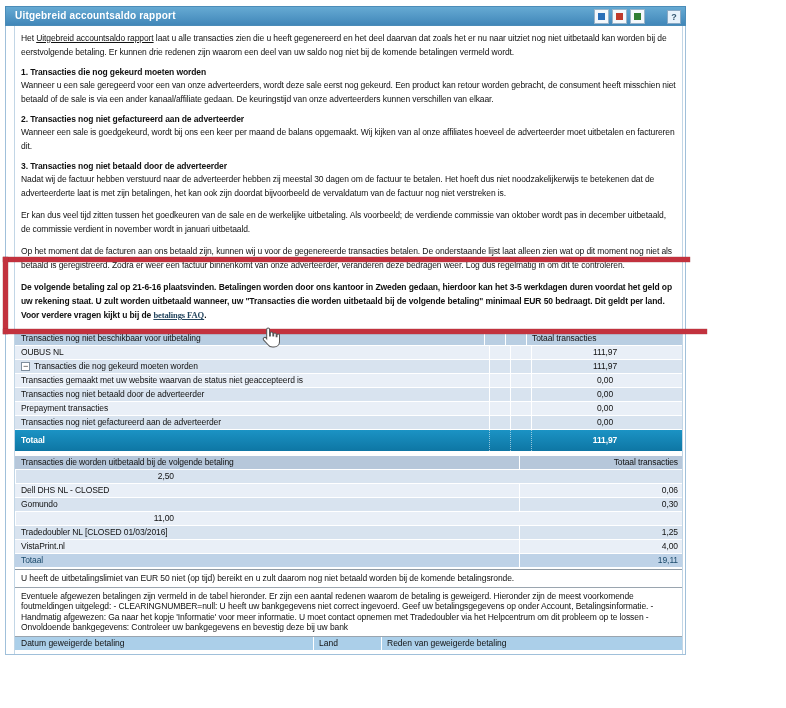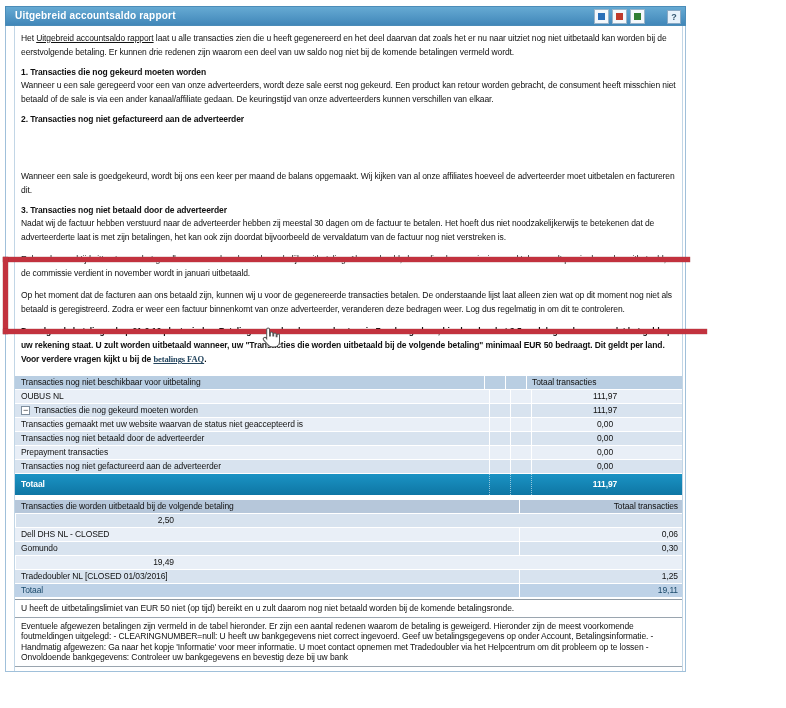--- a/index.html
+++ b/index.html
@@ -96,21 +96,21 @@
 
       <div class="p"><span>Het </span><a class="lnk">Uitgebreid accountsaldo rapport</a><span> laat u alle transacties zien die u heeft gegenereerd en het deel daarvan dat zoals het er nu naar uitziet nog niet uitbetaald kan worden bij de eerstvolgende betaling. Er kunnen drie redenen zijn waarom een deel van uw saldo nog niet bij de komende betalingen vermeld wordt.</span></div>
 
       <div class="sec">
         <div class="h">1. Transacties die nog gekeurd moeten worden</div>
         <div class="p" style="margin-bottom:0;">Wanneer u een sale geregeerd voor een van onze adverteerders, wordt deze sale eerst nog gekeurd. Een product kan retour worden gebracht, de consument heeft misschien niet betaald of de sale is via een ander kanaal/affiliate gedaan. De keuringstijd van onze adverteerders kunnen verschillen van elkaar.</div>
       </div>
 
       <div class="sec">
         <div class="h">2. Transacties nog niet gefactureerd aan de adverteerder</div>
-        <div class="p" style="margin-bottom:0;margin-top:44px;">Wanneer een sale is goedgekeurd, wordt bij ons een keer per maand de balans opgemaakt. Wij kijken van al onze affiliates hoeveel de adverteerder moet uitbetalen en factureren dit.</div>
+        <div class="p" style="margin-bottom:0;">Wanneer een sale is goedgekeurd, wordt bij ons een keer per maand de balans opgemaakt. Wij kijken van al onze affiliates hoeveel de adverteerder moet uitbetalen en factureren dit.</div>
       </div>
 
       <div class="sec">
         <div class="h">3. Transacties nog niet betaald door de adverteerder</div>
         <div class="p" style="margin-bottom:0;">Nadat wij de factuur hebben verstuurd naar de adverteerder hebben zij meestal 30 dagen om de factuur te betalen. Het hoeft dus niet noodzakelijkerwijs te betekenen dat de adverteerderte laat is met zijn betalingen, het kan ook zijn doordat bijvoorbeeld de vervaldatum van de factuur nog niet verstreken is.</div>
       </div>
 
       <div class="p">Er kan dus veel tijd zitten tussen het goedkeuren van de sale en de werkelijke uitbetaling. Als voorbeeld; de verdiende commissie van oktober wordt pas in december uitbetaald, de commissie verdient in november wordt in januari uitbetaald.</div>
 
       <div class="p">Op het moment dat de facturen aan ons betaald zijn, kunnen wij u voor de gegenereerde transacties betalen. De onderstaande lijst laat alleen zien wat op dit moment nog niet als betaald is geregistreerd. Zodra er weer een factuur binnenkomt van onze adverteerder, veranderen deze bedragen weer. Log dus regelmatig in om dit te controleren.</div>
@@ -181,35 +181,44 @@
         </div>
         <div class="trow rowA">
           <div class="cl">Dell DHS NL - CLOSED</div>
           <div class="cv2">0,06</div>
         </div>
         <div class="trow rowB">
           <div class="cl">Gomundo</div>
           <div class="cv2">0,30</div>
         </div>
         <div class="trow rowA">
-          <div class="cv2">19,49</div>
+          <div class="cv2">11,00</div>
         </div>
         <div class="trow rowB">
           <div class="cl">Tradedoubler NL [CLOSED 01/03/2016]</div>
           <div class="cv2">1,25</div>
+        </div>
+        <div class="trow rowA">
+          <div class="cl">VistaPrint.nl</div>
+          <div class="cv2">4,00</div>
         </div>
         <div class="trow total2">
           <div class="cl">Totaal</div>
           <div class="cv2">19,11</div>
         </div>
       </div>
 
       <div class="notes">
         <div class="note">U heeft de uitbetalingslimiet van EUR 50 niet (op tijd) bereikt en u zult daarom nog niet betaald worden bij de komende betalingsronde.</div>
         <div class="note">Eventuele afgewezen betalingen zijn vermeld in de tabel hieronder. Er zijn een aantal redenen waarom de betaling is geweigerd. Hieronder zijn de meest voorkomende foutmeldingen uitgelegd: - CLEARINGNUMBER=null: U heeft uw bankgegevens niet correct ingevoerd. Geef uw betalingsgegevens op onder Account, Betalingsinformatie. - Handmatig afgewezen: Ga naar het kopje 'Informatie' voor meer informatie. U moet contact opnemen met Tradedoubler via het Helpcentrum om dit probleem op te lossen - Onvoldoende bankgegevens: Controleer uw bankgegevens en bevestig deze bij uw bank</div>
+        <div class="thead3">
+          <div class="c31">Datum geweigerde betaling</div>
+          <div class="c32">Land</div>
+          <div class="c33">Reden van geweigerde betaling</div>
+        </div>
       </div>
 
     </div>
   </div>
 </div>
 
 <div class="red red-top"></div>
 <div class="red red-left"></div>
 <div class="red red-bottom"></div>
 

